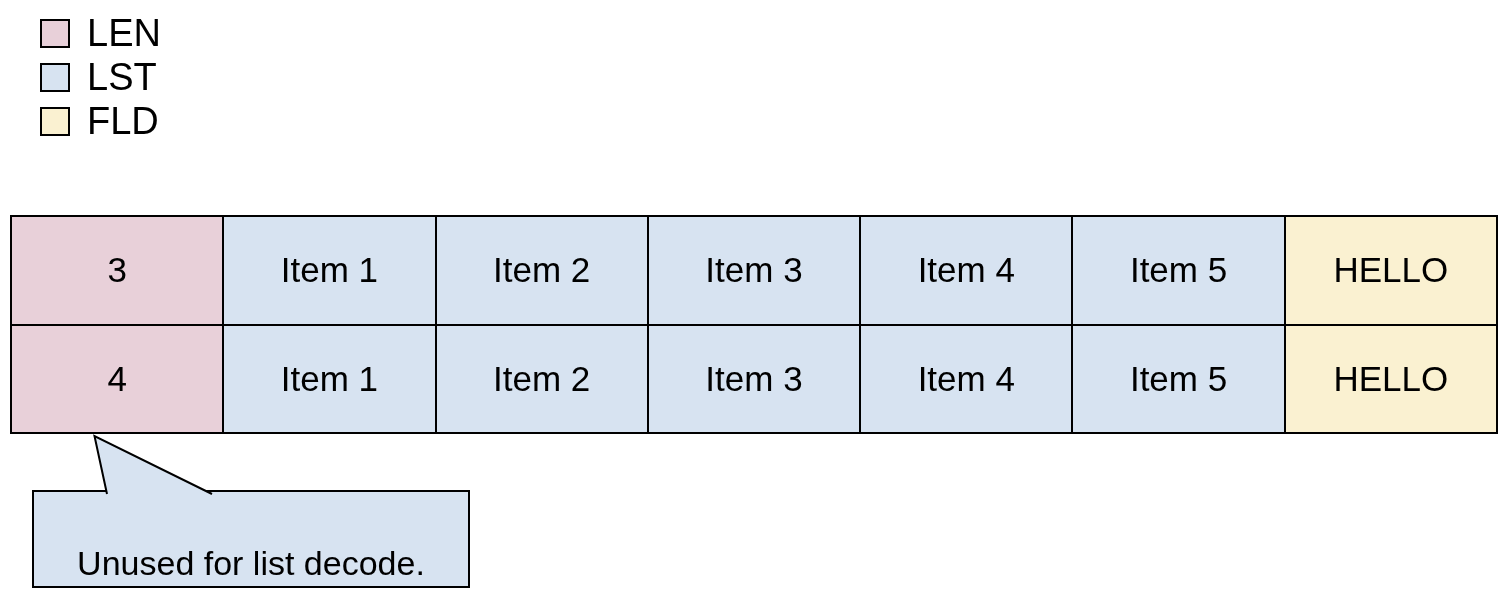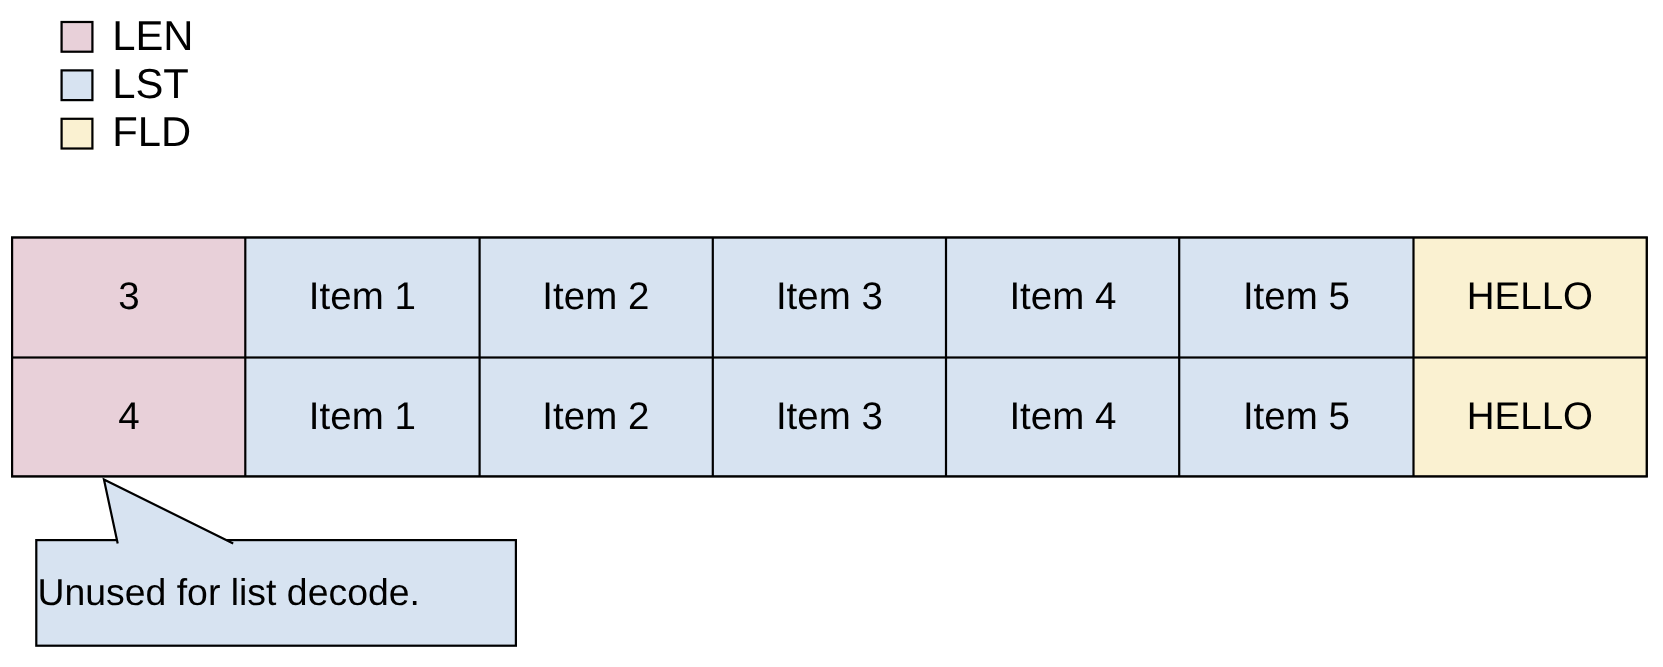--- a/index.html
+++ b/index.html
@@ -10,21 +10,21 @@
     position: relative;
     width: 1512px;
     height: 606px;
     background: #ffffff;
     overflow: hidden;
   }
 
   
   .legend {
     position: absolute;
-    left: 55px;
+    left: 40px;
     top: 19px;
   }
   .legend-item {
     display: flex;
     align-items: center;
     gap: 17px;
     height: 29px;
     margin-bottom: 15px;
   }
   .swatch {
@@ -67,22 +67,22 @@
   
   .callout-box {
     position: absolute;
     left: 32px;
     top: 490px;
     width: 438px;
     height: 98px;
     background: #d7e3f1;
     border: 2px solid #000000;
     display: flex;
-    flex-direction: column;
-    align-items: flex-start;
+    flex-direction: row;
+    align-items: flex-end;
     justify-content: center;
     text-align: center;
     font-size: 34px;
     line-height: 46px;
   }
   .callout-tail-svg {
     position: absolute;
     left: 0;
     top: 0;
     width: 1512px;

